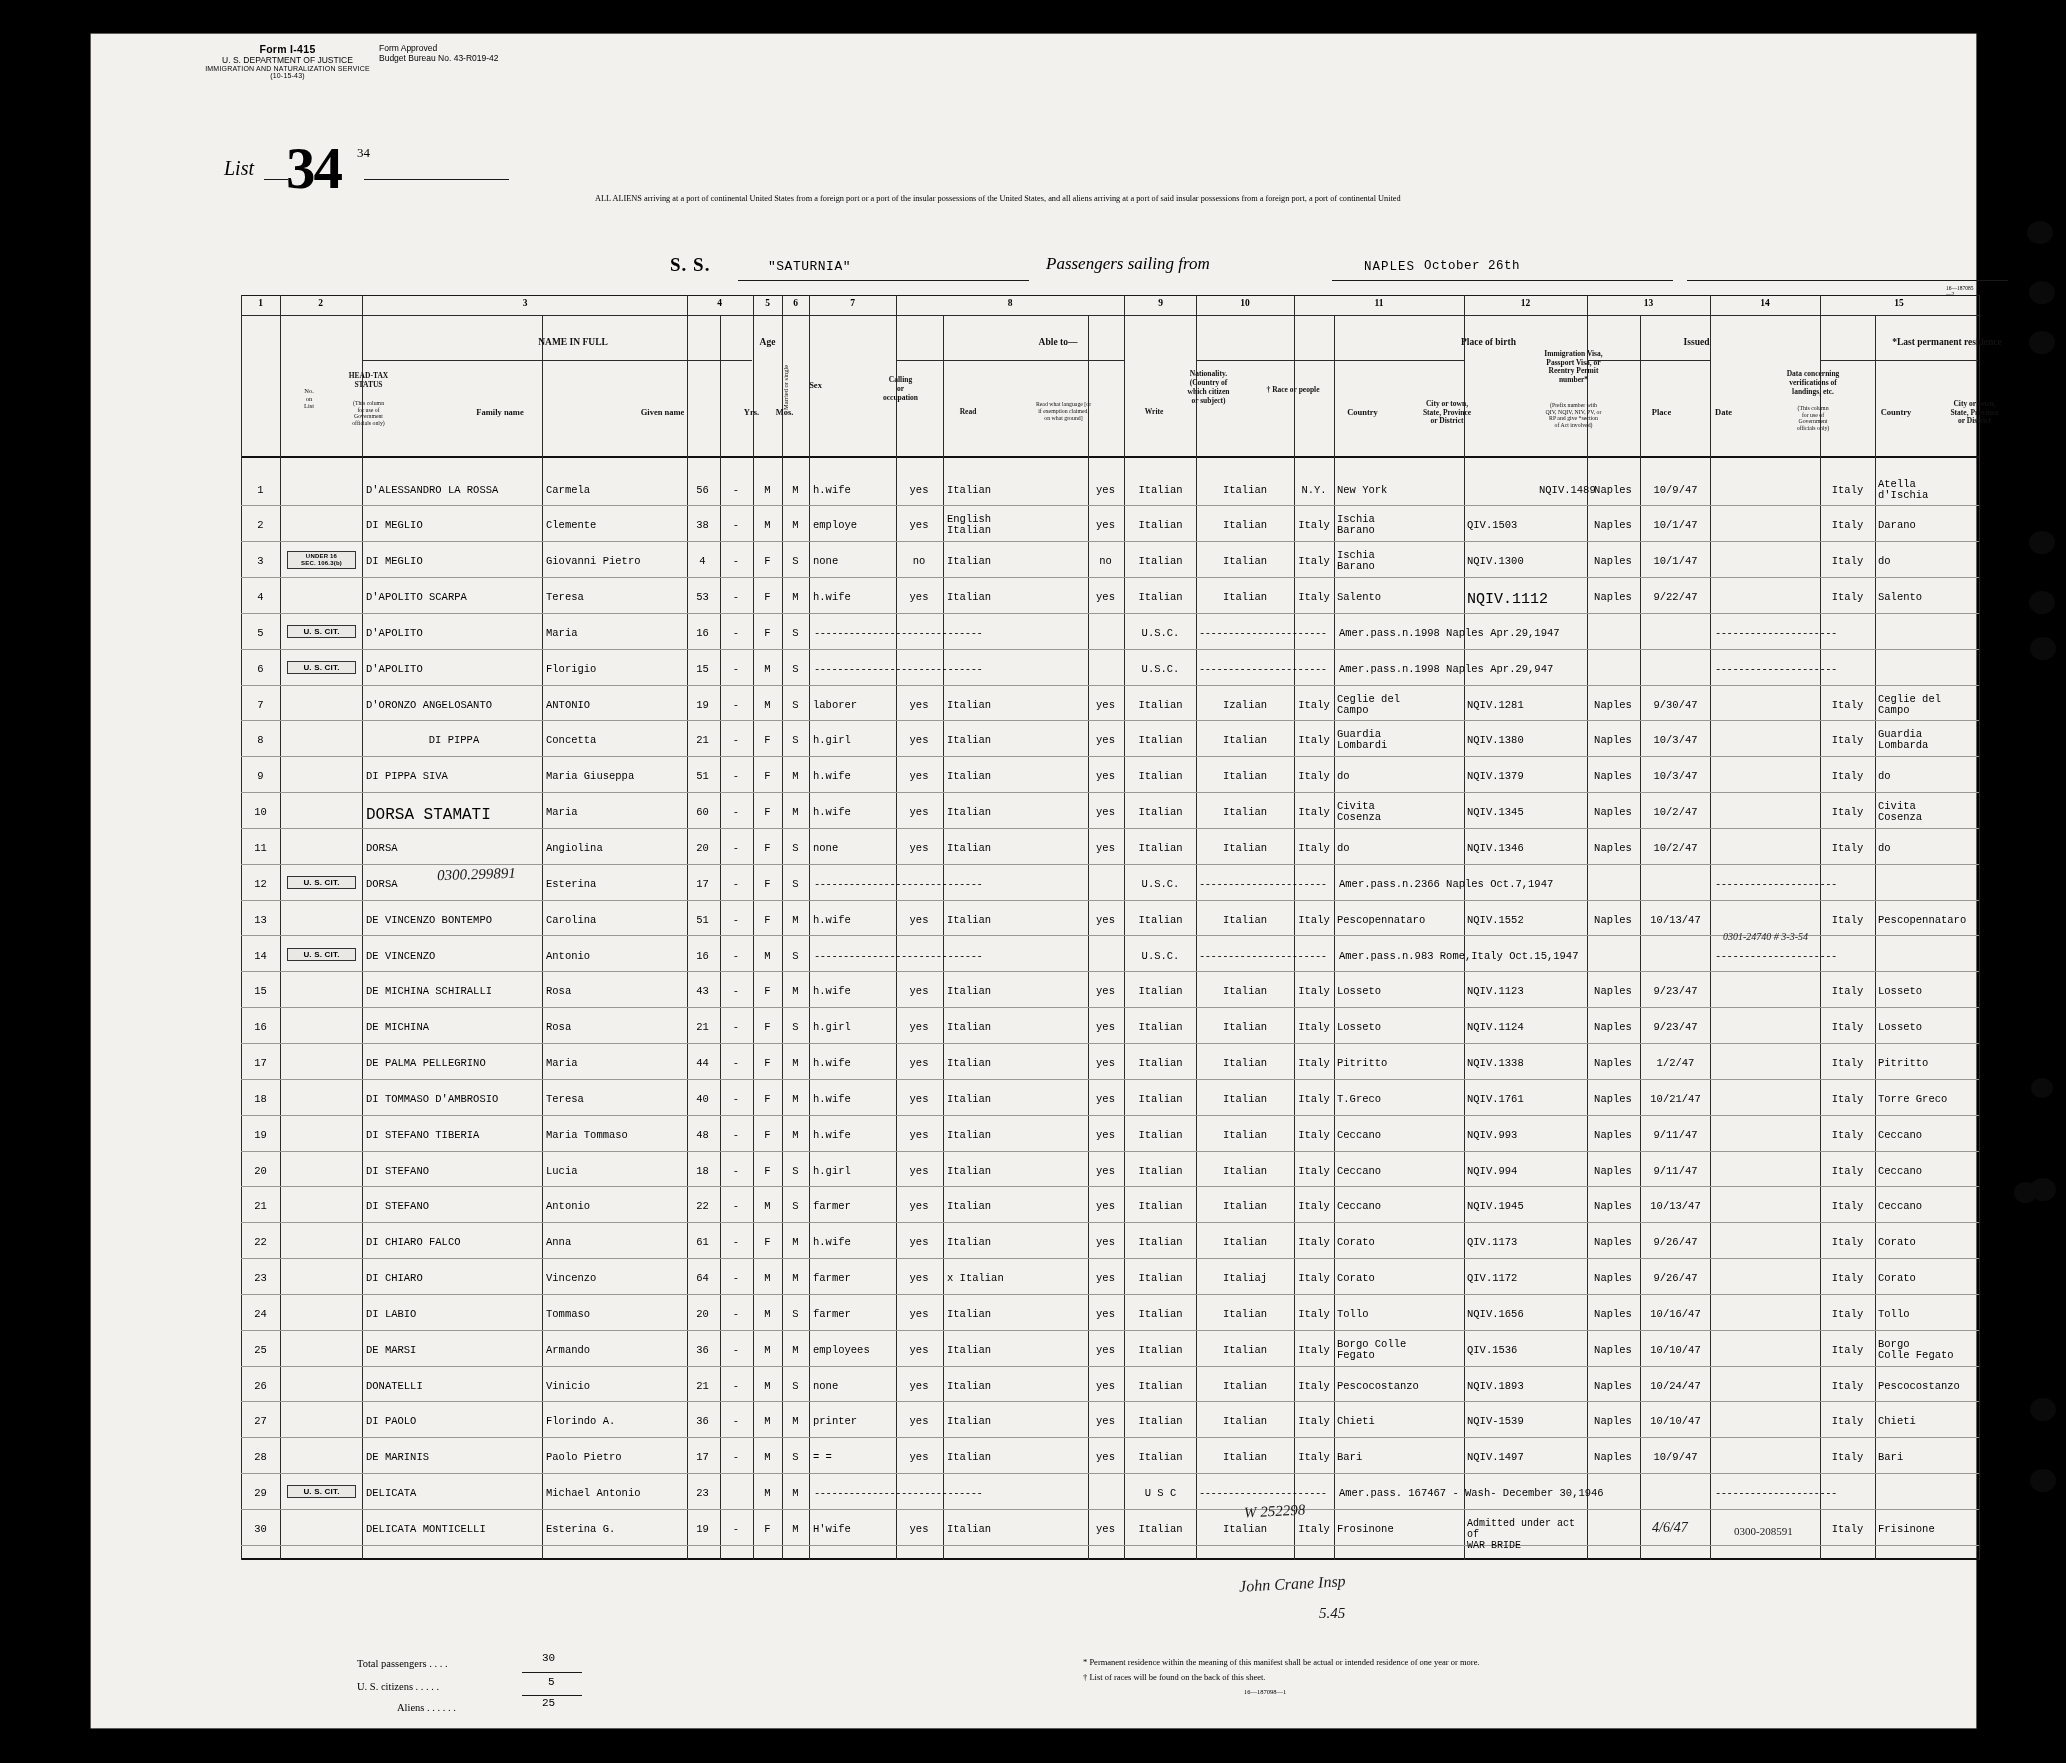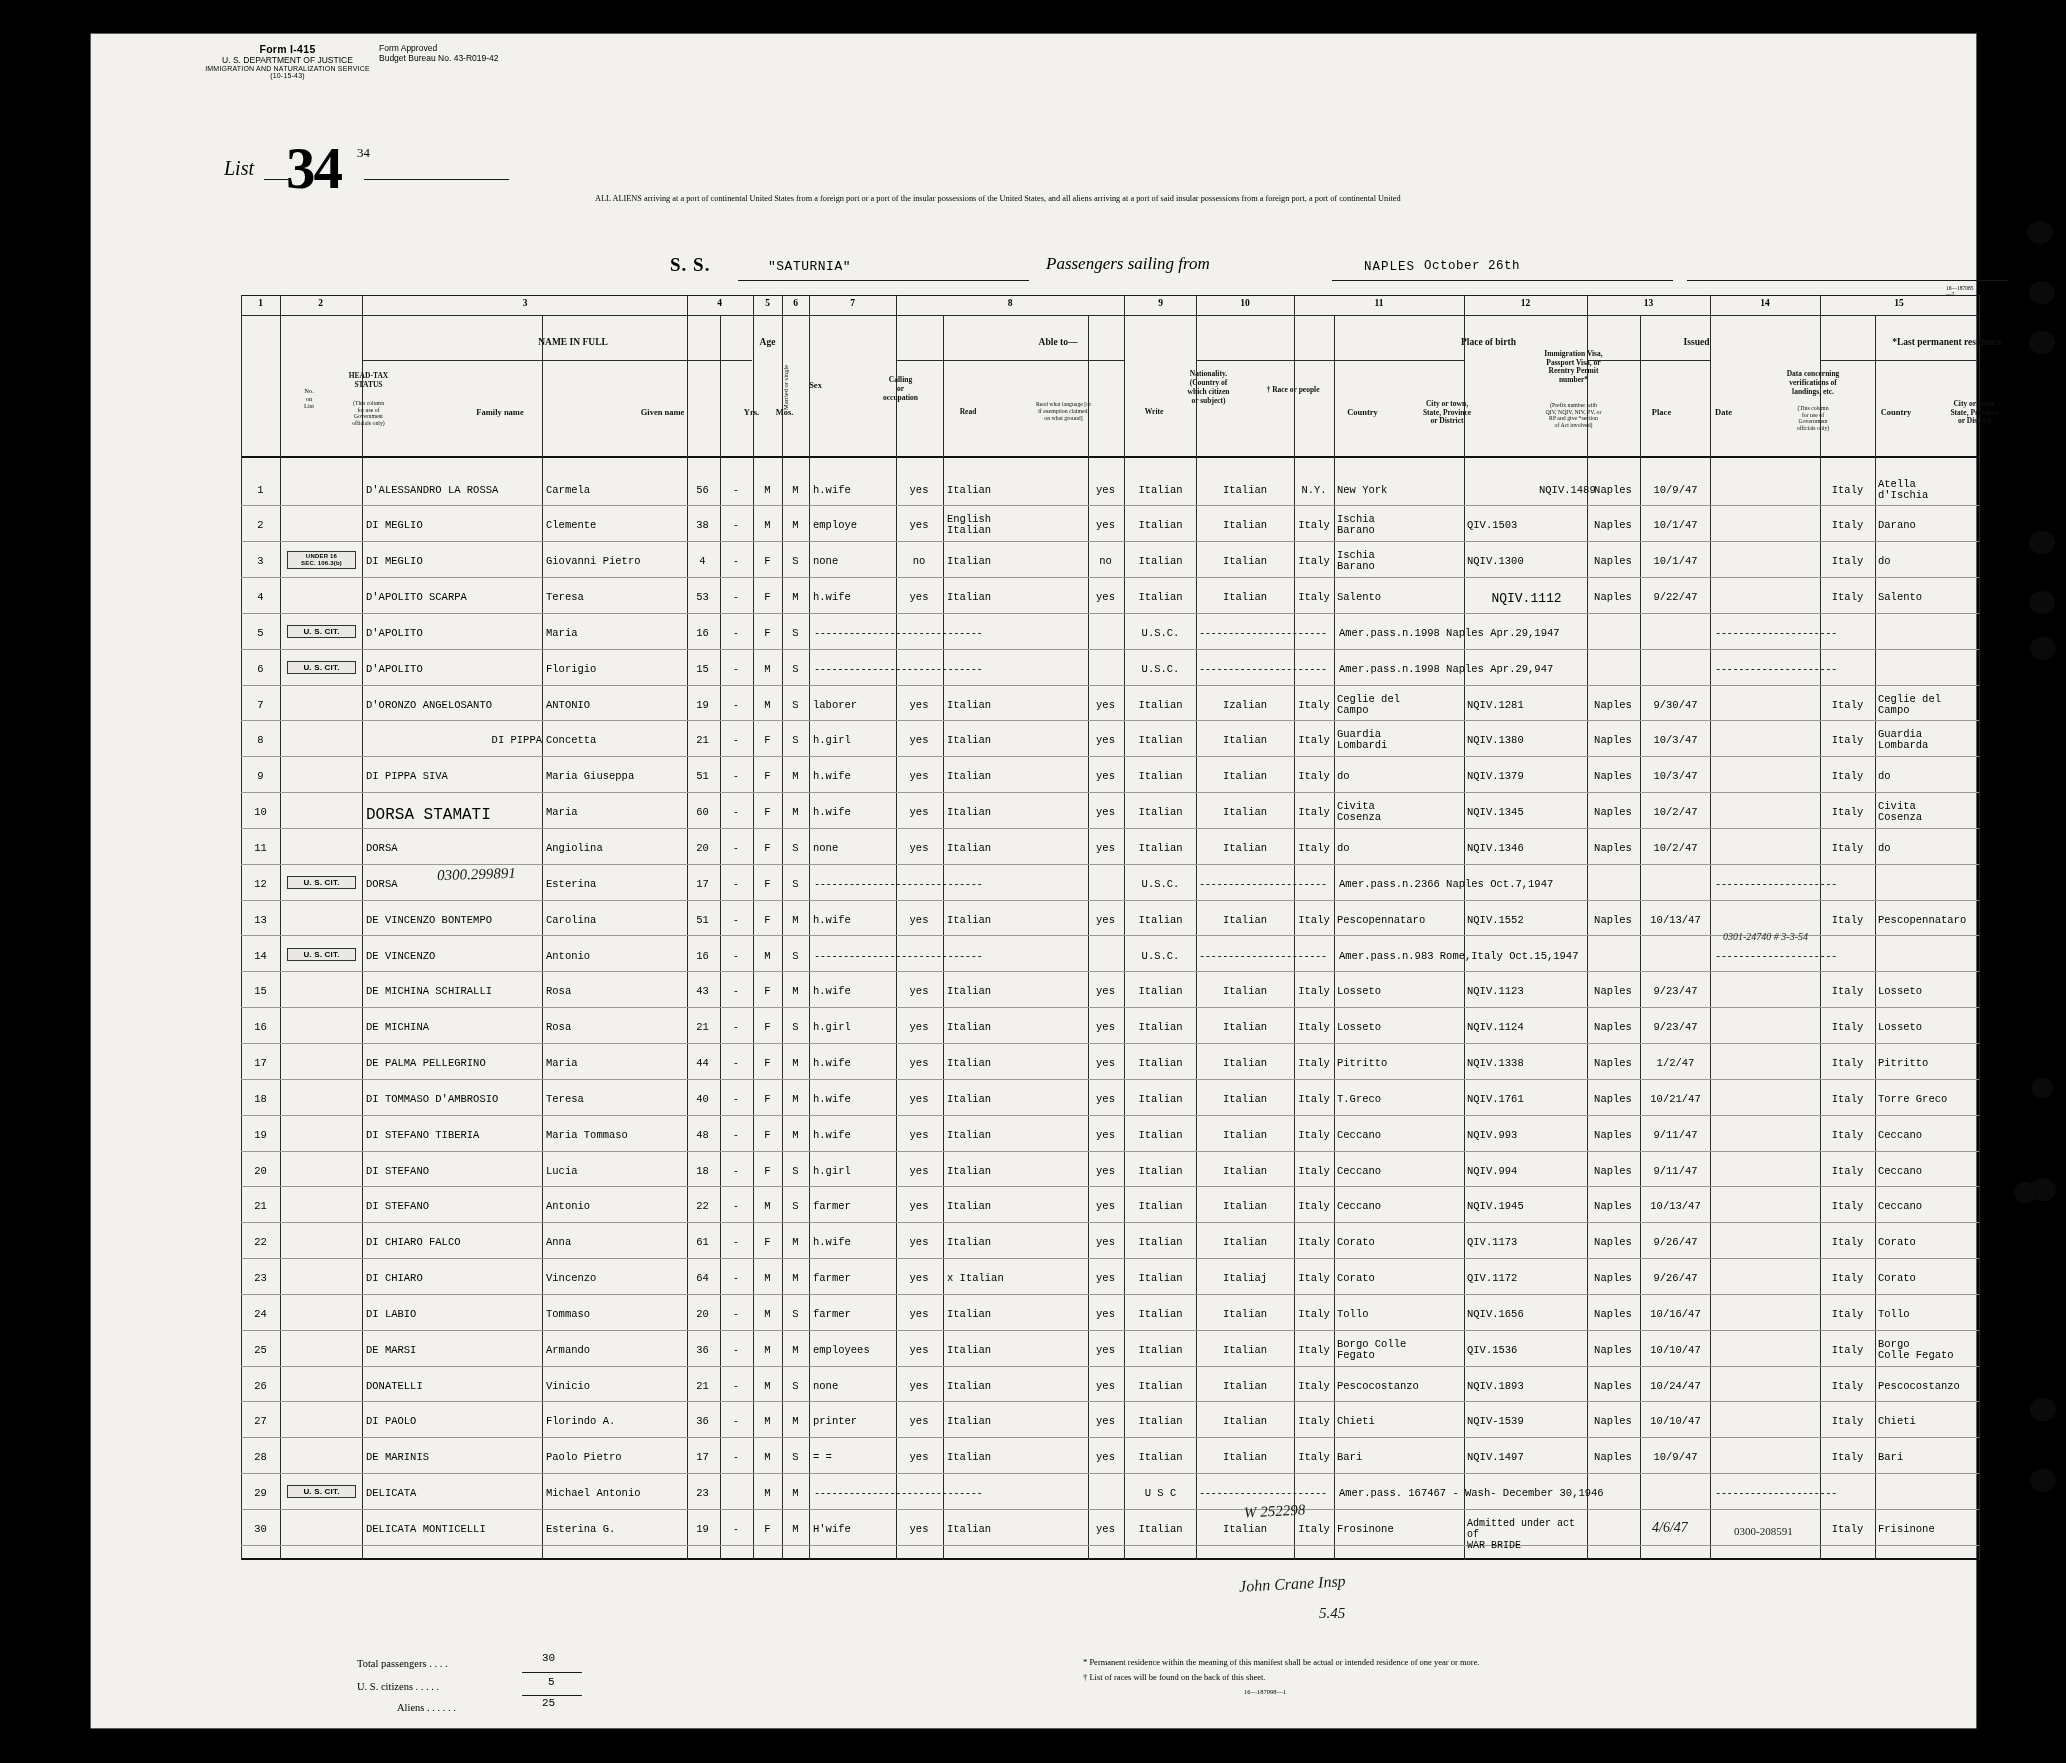--- a/index.html
+++ b/index.html
@@ -280,21 +280,21 @@
         <div class="cell" style="left: 662px; top: 557px; width: 29px; text-align: center; font-size: 10.5px;">F</div>
         <div class="cell" style="left: 691px; top: 557px; width: 27px; text-align: center; font-size: 10.5px;">M</div>
         <div class="cell" style="left: 722px; top: 557px; width: 82px; text-align: left; font-size: 10.5px;">h.wife</div>
         <div class="cell" style="left: 805px; top: 557px; width: 46px; text-align: center; font-size: 10.5px;">yes</div>
         <div class="cell" style="left: 856px; top: 557px; width: 140px; text-align: left; font-size: 10.5px;">Italian</div>
         <div class="cell" style="left: 997px; top: 557px; width: 35px; text-align: center; font-size: 10.5px;">yes</div>
         <div class="cell" style="left: 1033px; top: 557px; width: 73px; text-align: center; font-size: 10.5px;">Italian</div>
         <div class="cell" style="left: 1105px; top: 557px; width: 98px; text-align: center; font-size: 10.5px;">Italian</div>
         <div class="cell" style="left: 1203px; top: 557px; width: 40px; text-align: center; font-size: 10.5px;">Italy</div>
         <div class="cell" style="left: 1246px; top: 557px; width: 127px; text-align: left; font-size: 10.5px;">Salento</div>
-        <div class="cell" style="left: 1376px; top: 557px; width: 119px; text-align: center; font-size: 13px;">NQIV.1112</div>
+        <div class="cell" style="left: 1376px; top: 557px; width: 119px; text-align: left; font-size: 15px;">NQIV.1112</div>
         <div class="cell" style="left: 1496px; top: 557px; width: 52px; text-align: center; font-size: 10.5px;">Naples</div>
         <div class="cell" style="left: 1550px; top: 557px; width: 69px; text-align: center; font-size: 10.5px;">9/22/47</div>
         <div class="cell" style="left: 1729px; top: 557px; width: 55px; text-align: center; font-size: 10.5px;">Italy</div>
         <div class="cell" style="left: 1787px; top: 557px; width: 100px; text-align: left; font-size: 10.5px;">Salento</div>
       </div>
       <div class="cellline" style="left: 150px; top: 615px; width: 1738px; height: 0.5px; background: rgb(154, 152, 148);"></div>
       <div>
         <div class="cell c-ctr" style="left: 150px; top: 593px; width: 39px; text-align: center;">5</div>
         <div class="stamp" style="left: 196px; top: 591px; width: 67px; font-size: 8px;">
           <div>U. S. CIT.</div>
@@ -350,21 +350,21 @@
         <div class="cell" style="left: 1376px; top: 665px; width: 119px; text-align: left; font-size: 10.5px;">NQIV.1281</div>
         <div class="cell" style="left: 1496px; top: 665px; width: 52px; text-align: center; font-size: 10.5px;">Naples</div>
         <div class="cell" style="left: 1550px; top: 665px; width: 69px; text-align: center; font-size: 10.5px;">9/30/47</div>
         <div class="cell" style="left: 1729px; top: 665px; width: 55px; text-align: center; font-size: 10.5px;">Italy</div>
         <div class="cell" style="left: 1787px; top: 660px; width: 100px; text-align: left; font-size: 10.5px; white-space: pre-line; line-height: 11px;">Ceglie del
 Campo</div>
       </div>
       <div class="cellline" style="left: 150px; top: 722px; width: 1738px; height: 0.5px; background: rgb(154, 152, 148);"></div>
       <div>
         <div class="cell c-ctr" style="left: 150px; top: 700px; width: 39px; text-align: center;">8</div>
-        <div class="cell" style="left: 275px; top: 700px; width: 176px; text-align: right; font-size: 10.5px;">DI PIPPA</div>
+        <div class="cell" style="left: 275px; top: 700px; width: 176px; text-align: center; font-size: 10.5px;">DI PIPPA</div>
         <div class="cell" style="left: 455px; top: 700px; width: 140px; text-align: left; font-size: 10.5px;">Concetta</div>
         <div class="cell" style="left: 596px; top: 700px; width: 31px; text-align: center; font-size: 10.5px;">21</div>
         <div class="cell" style="left: 630px; top: 700px; width: 30px; text-align: center; font-size: 10.5px;">-</div>
         <div class="cell" style="left: 662px; top: 700px; width: 29px; text-align: center; font-size: 10.5px;">F</div>
         <div class="cell" style="left: 691px; top: 700px; width: 27px; text-align: center; font-size: 10.5px;">S</div>
         <div class="cell" style="left: 722px; top: 700px; width: 82px; text-align: left; font-size: 10.5px;">h.girl</div>
         <div class="cell" style="left: 805px; top: 700px; width: 46px; text-align: center; font-size: 10.5px;">yes</div>
         <div class="cell" style="left: 856px; top: 700px; width: 140px; text-align: left; font-size: 10.5px;">Italian</div>
         <div class="cell" style="left: 997px; top: 700px; width: 35px; text-align: center; font-size: 10.5px;">yes</div>
         <div class="cell" style="left: 1033px; top: 700px; width: 73px; text-align: center; font-size: 10.5px;">Italian</div>

